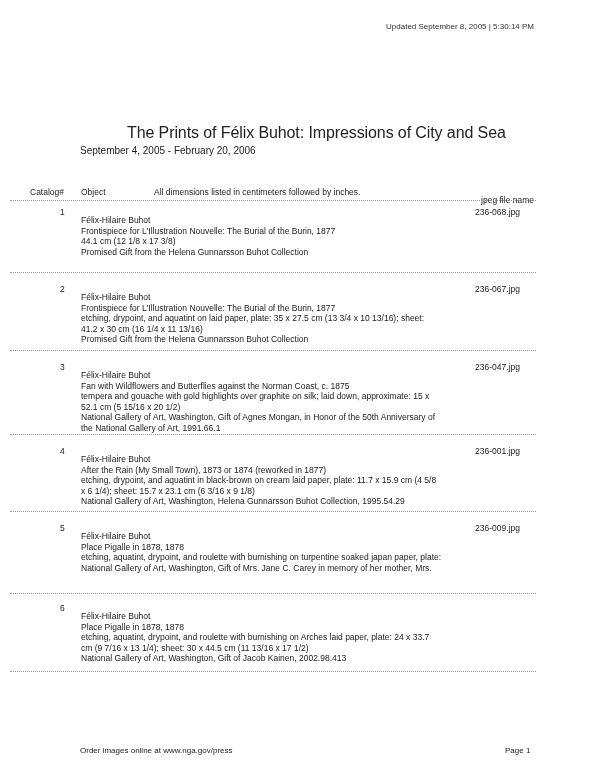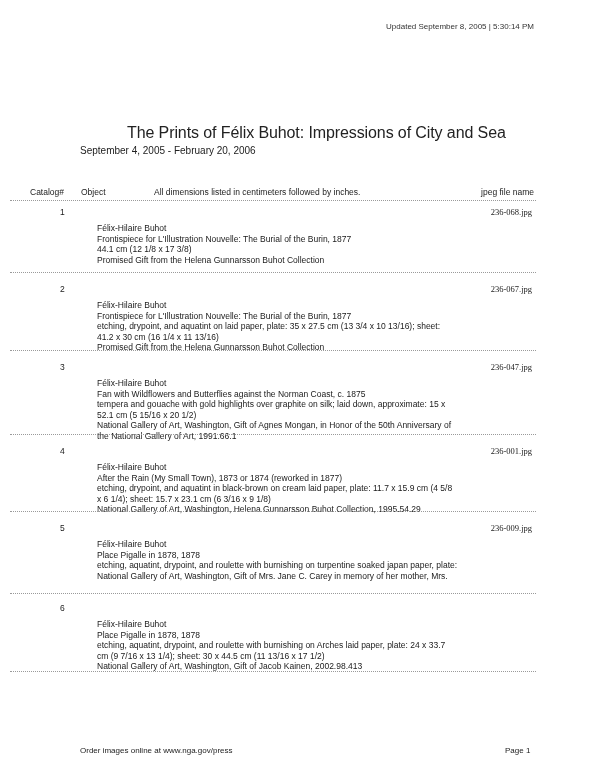--- a/index.html
+++ b/index.html
@@ -23,22 +23,22 @@
       position: absolute; top: 187px; left: 10px; width: 526px; height: 12px;
       font-size: 8.5px; color: #222; text-align: right;
     }
     .col-header span { position: absolute; top: 0; white-space: nowrap; }
     .sep {
       position: absolute; left: 10px; width: 526px; height: 0;
       border-top: 1px dotted #9a9a9a;
     }
     .row { position: absolute; left: 10px; width: 526px; font-size: 8.5px; line-height: 10.6px; color: #1a1a1a; }
     .row .num { position: absolute; left: 50px; top: 0; }
-    .row .body { position: absolute; left: 71px; top: 16px; width: 398px; margin-left: 16px; }
-    .row .jpeg { position: absolute; right: 4px; top: 0; font-family: Liberation Serif, serif; }
+    .row .body { position: absolute; left: 71px; top: 8px; width: 398px; }
+    .row .jpeg { position: absolute; right: 16px; top: 0; }
     .row .body div { white-space: normal; }
     .italic { }
     .footer-left {
       position: absolute; top: 746px; left: 80px; font-size: 8px; color: #222;
     }
     .footer-right {
       position: absolute; top: 746px; left: 505px; font-size: 8px; color: #222;
     }
   </style>
 </head>
@@ -46,21 +46,21 @@
 
 <div class="updated">Updated September 8, 2005  | 5:30:14 PM</div>
 
 <div class="title">The Prints of Félix Buhot: Impressions of City and Sea</div>
 <div class="subtitle">September 4, 2005 - February 20, 2006</div>
 
 <div class="col-header">
   <span style="left:20px;">Catalog#</span>
   <span style="left:71px;">Object</span>
   <span style="left:144px;">All dimensions listed in centimeters followed by inches.</span>
-  <span style="right:2px;">jpeg file name</span>
+  <span style="right:2px;margin-top:8px;">jpeg file name</span>
 </div>
 <div class="sep" style="top:200px;"></div>
 
 <div class="row" style="top:207px;">
   <span class="num">1</span>
   <div class="body">
     <div>Félix-Hilaire Buhot</div>
     <div><span class="italic">Frontispiece for L'Illustration Nouvelle: The Burial of the Burin</span><span>, 1877</span></div>
     <div>44.1 cm (12 1/8 x 17 3/8)</div>
     <div>Promised Gift from the Helena Gunnarsson Buhot Collection</div>

